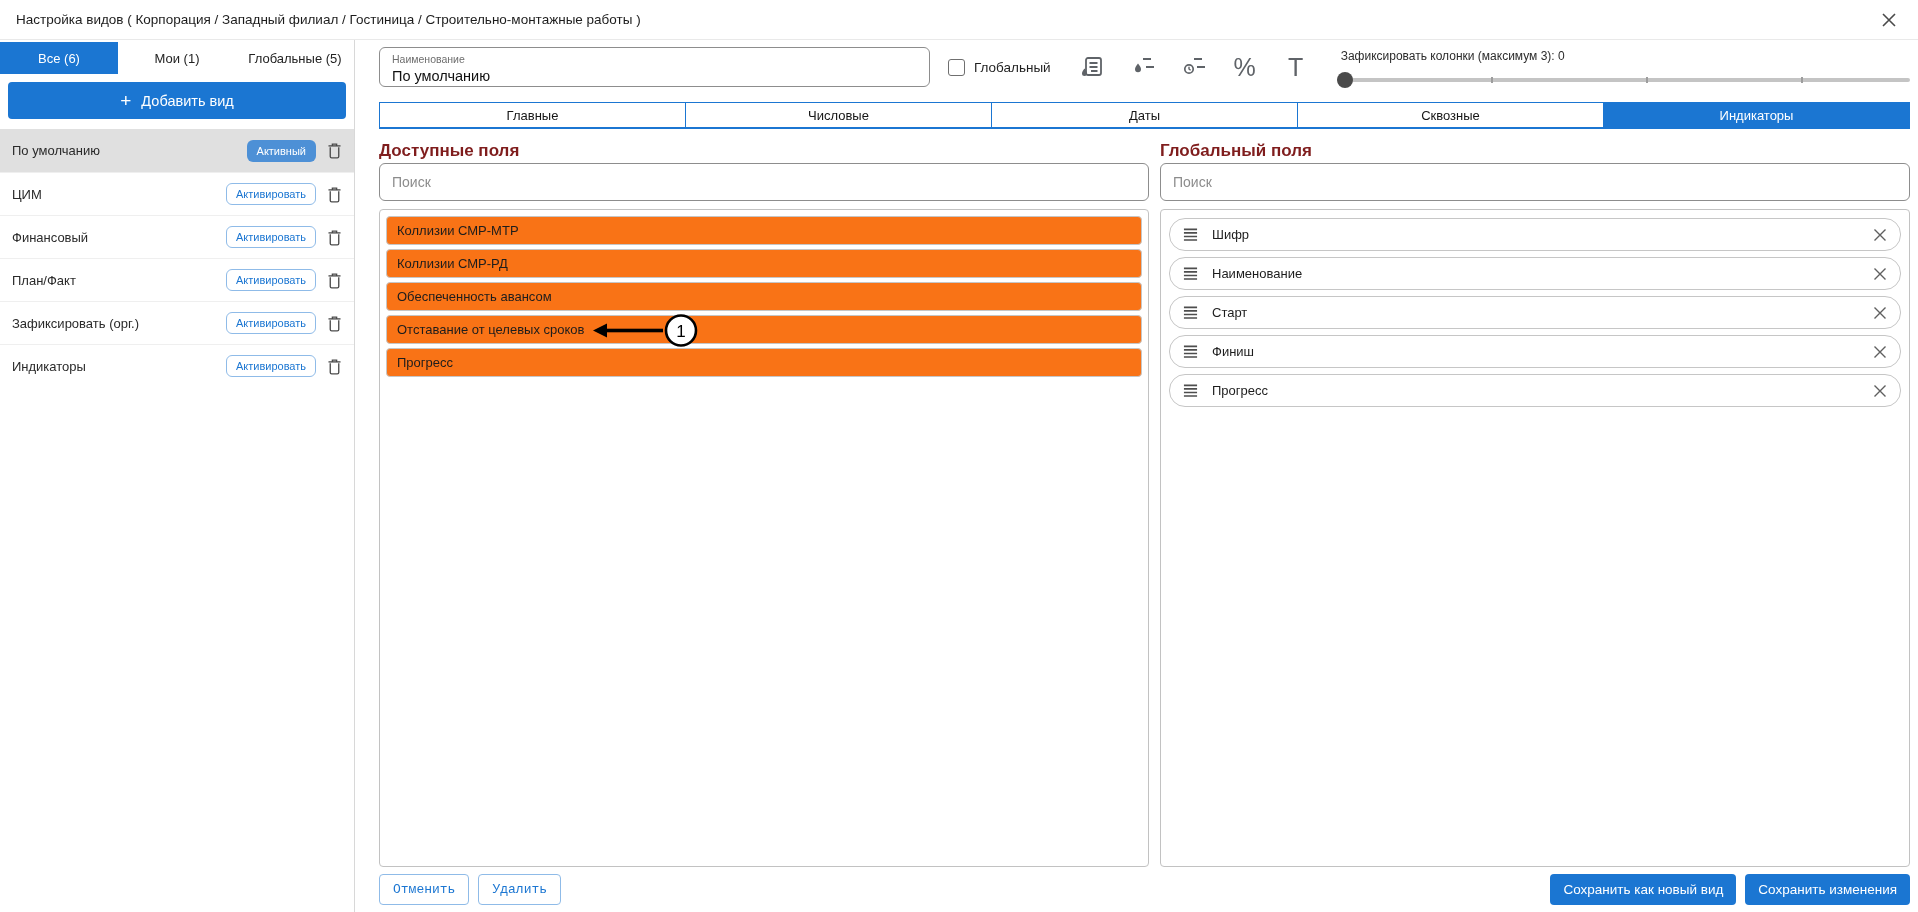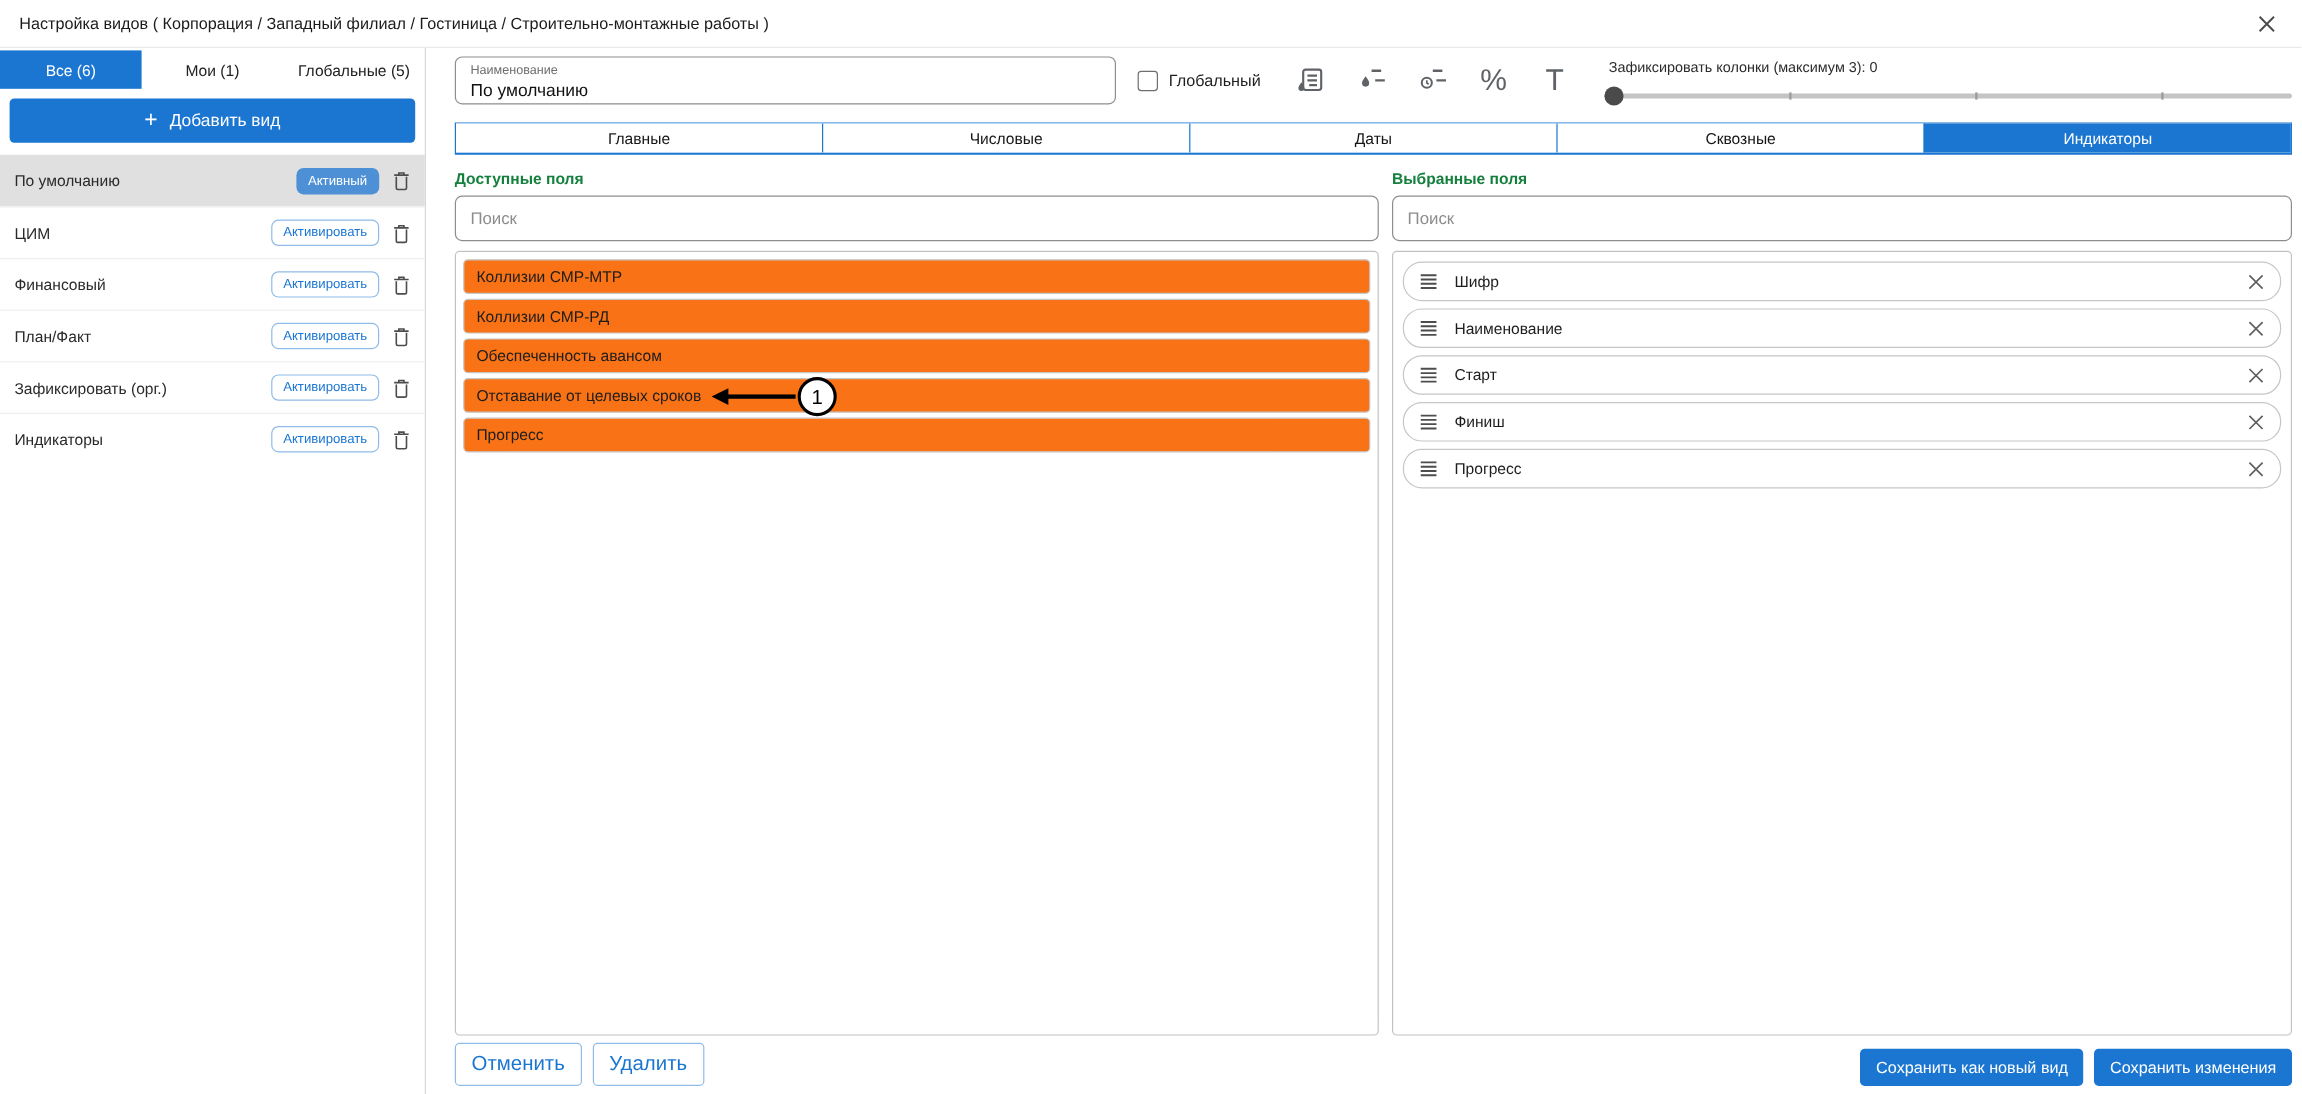--- a/index.html
+++ b/index.html
@@ -75,21 +75,21 @@
     border:1px solid var(--accent); border-bottom:2px solid var(--accent); }
   .main-tab { flex:1; display:flex; align-items:center; justify-content:center;
     font-size:13px; color:#161616; cursor:pointer; background:#fff; }
   .main-tab + .main-tab { border-left:1px solid var(--accent); }
   .main-tab.active { background:var(--accent); color:#fff; }
 
   .cols { flex:1; display:flex; gap:11px; margin-top:12px; min-height:0; }
   .col { display:flex; flex-direction:column; min-height:0; }
   .col.left { width:770px; flex:0 0 770px; }
   .col.right { flex:1; }
-  .col-title { font-size:13px; font-weight:bold; color:#15803d; height:18px; }
+  .col-title { font-size:17px; font-weight:bold; color:#7f1d1d; height:18px; }
   .search { margin-top:4px; height:38px; border:1px solid #8d8d8d;
     border-radius:6px; padding:0 12px; font-size:14px; outline:none;
     font-family:"Liberation Sans", sans-serif; color:#222; }
   .search::placeholder { color:#8c8c8c; }
   .list-box { margin-top:8px; flex:1; border:1px solid #c2c2c2;
     border-radius:4px; position:relative; overflow:hidden; }
 
   .avail-item { height:29px; margin:4px 6px 0 6px; border:1px solid #c6c6c6;
     border-radius:4px; display:flex; align-items:center; padding:0 10px;
     font-size:13px; color:#1d1d1d; background:#f97316; cursor:pointer; }
@@ -101,22 +101,22 @@
   .sel-item:first-child { margin-top:8px; }
   .sel-item .drag { color:#4d4d4d; display:flex; cursor:grab; }
   .sel-item .lbl { margin-left:13px; flex:1; }
   .sel-item .rm { color:#5f5f5f; display:flex; cursor:pointer; }
 
   .annotation { position:absolute; left:212px; top:101px; pointer-events:none; }
 
   .footer { flex:0 0 38px; display:flex; align-items:flex-end; gap:9px;
     padding-top:6px; }
   .btn-outline { background:#fff; border:1px solid var(--outline-border);
-    color:var(--accent); font-size:17px; padding:7px 13px; border-radius:4px;
-    font-family:Liberation Sans, sans-serif; cursor:pointer; }
+    color:var(--accent); font-size:13px; padding:7px 13px; border-radius:4px;
+    font-family:Liberation Mono, monospace; cursor:pointer; }
   .btn-filled { background:var(--accent); border:none; color:#fff;
     font-size:13.5px; padding:8px 13px; border-radius:4px;
     font-family:"Liberation Sans", sans-serif; cursor:pointer; }
   .footer .spacer { flex:1; }
 </style>
 </head>
 <body>
 
 <div class="titlebar">
   <div class="title">Настройка видов ( Корпорация / Западный филиал / Гостиница / Строительно-монтажные работы )</div>
@@ -280,21 +280,21 @@
             <div class="avail-item">Прогресс</div>
             <div class="annotation" style="top: 101.5px;"><svg width="112" height="37" viewBox="0 0 112 37">
                 <polygon points="1,18.5 15,11.5 15,25.5" fill="#000"></polygon>
                 <rect x="13" y="16.7" width="58" height="3.6" fill="#000"></rect>
                 <circle cx="89" cy="18.5" r="15" fill="#fff" stroke="#000" stroke-width="2.6"></circle>
                 <text x="89" y="24.5" text-anchor="middle" font-size="17" fill="#000" font-family="Liberation Sans, sans-serif">1</text>
               </svg></div>
           </div>
       </section>
       <section class="col right">
-        <div class="col-title">Выбранные поля</div>
+        <div class="col-title">Глобальный поля</div>
         <input class="search" placeholder="Поиск" style="">
         <div class="list-box" id="selected-list">
             <div class="sel-item">
               <span class="drag">
                 <svg width="17" height="15" viewBox="0 0 18 16" stroke="currentColor" stroke-width="1.7">
                   <path d="M2 2.5h14M2 6.3h14M2 10.1h14M2 13.9h14"></path>
                 </svg>
               </span>
               <span class="lbl">Шифр</span>
               <span class="rm">

